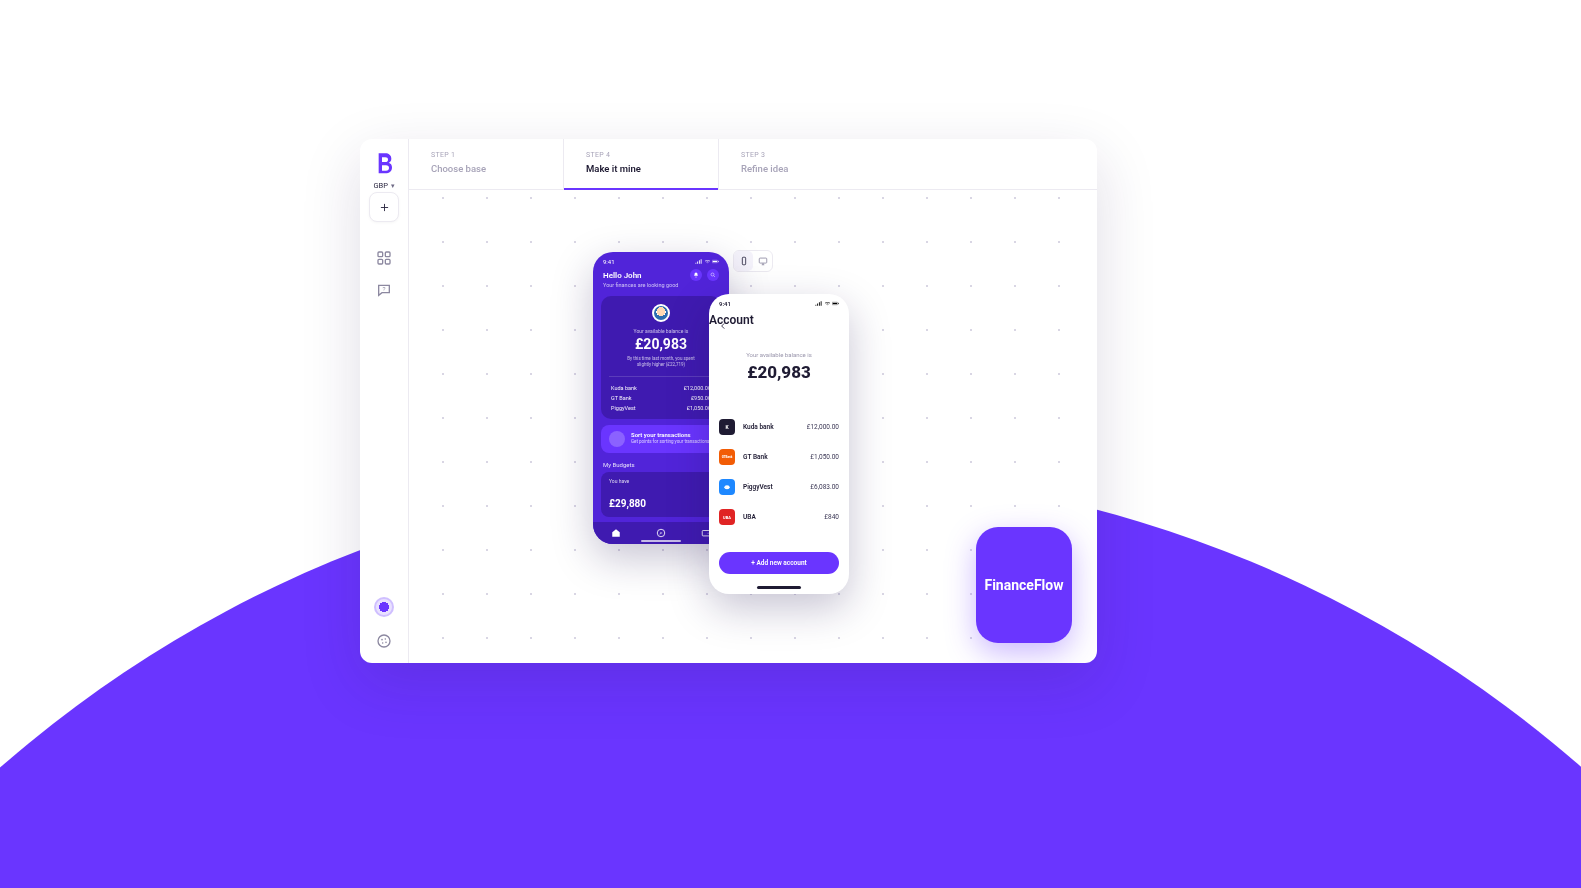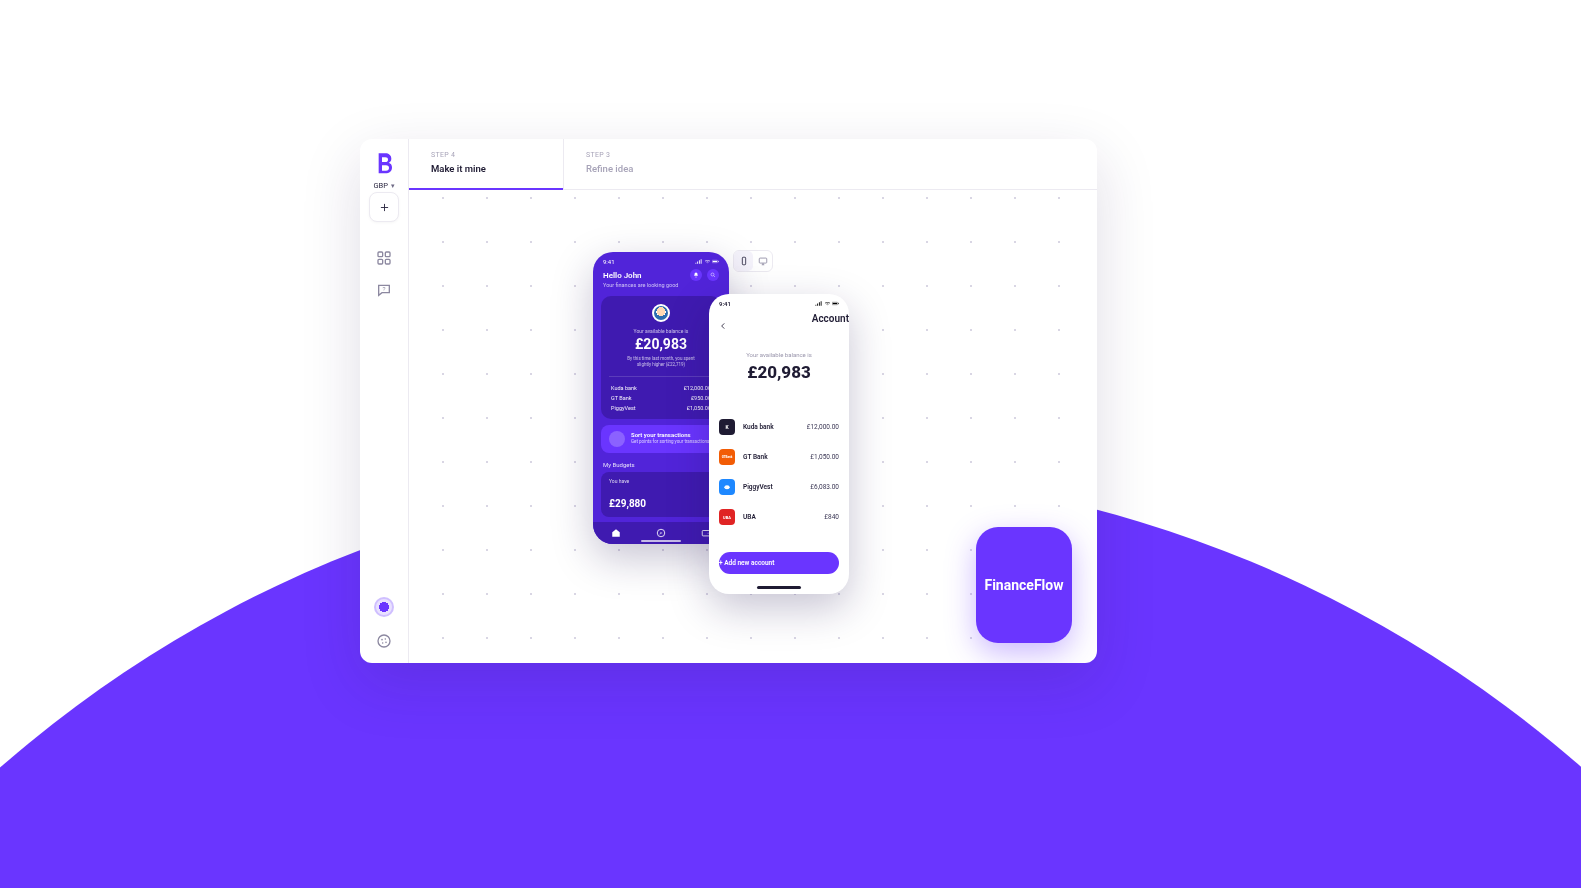--- a/index.html
+++ b/index.html
@@ -231,39 +231,39 @@
     width:140px; height:300px;
     background:#fff;
     color:#1f1b33;
   }
   .wp-status { display:flex;justify-content:space-between;padding:6px 10px 2px;font-size:6px;font-weight:600; }
   .wp-status svg { width:7px;height:5px;fill:#000; }
 
   .wp-title-row { position:relative;height:18px;margin-top:4px; }
   .wp-back { position:absolute;left:10px;top:2px;color:#1f1b33; }
   .wp-back svg { width:8px;height:8px;stroke:#1f1b33; }
-  .wp-title { text-align:right;font-size:10px;font-weight:600; }
+  .wp-title { text-align:left;font-size:12px;font-weight:600; }
 
   .wp-balance-area { margin-top:20px;text-align:center; }
   .wp-bal-label { font-size:6px;color:#9a96ac; }
   .wp-bal { font-size:17px;font-weight:800;margin-top:4px; }
 
   .wp-list { margin-top:30px;padding:0 10px; }
   .wp-row { display:flex;align-items:center;height:30px; }
   .wp-row .badge {
     width:16px;height:16px;border-radius:4px;margin-right:8px;display:flex;align-items:center;justify-content:center;
     color:#fff;font-size:5px;font-weight:700;
   }
   .wp-row .name { font-size:6.5px;font-weight:600;flex:1; }
   .wp-row .amt { font-size:6.5px;font-weight:400;color:#3a3654; }
 
   .wp-cta {
     position:absolute;left:10px;right:10px;bottom:20px;height:22px;
     background:#6a35ff;border-radius:12px;color:#fff;
-    display:flex;align-items:center;justify-content:flex-start;
+    display:flex;align-items:center;justify-content:center;
     font-size:6.5px;font-weight:600;cursor:pointer;
   }
   .wp-homebar { position:absolute;bottom:5px;left:50%;transform:translateX(-50%);width:44px;height:3px;background:#1f1b33;border-radius:3px; }
 
 </style>
 </head>
 <body>
 
 <div class="bg-curve"></div>
 
@@ -303,20 +303,24 @@
           <circle cx="12" cy="12" r="9" fill="none" stroke="currentColor" stroke-width="2"></circle>
           <circle cx="9" cy="10" r="1.2" fill="currentColor"></circle>
           <circle cx="14" cy="9" r="1.2" fill="currentColor"></circle>
           <circle cx="10" cy="15" r="1.2" fill="currentColor"></circle>
           <circle cx="15" cy="14" r="1.2" fill="currentColor"></circle>
         </svg>
     </div>
   </div>
 
   <div class="steps">
+    <div class="step">
+      <div class="step-label">STEP 1</div>
+      <div class="step-title">Choose base</div>
+    </div>
     <div class="step active">
       <div class="step-label">STEP 4</div>
       <div class="step-title">Make it mine</div>
     </div>
     <div class="step">
       <div class="step-label">STEP 3</div>
       <div class="step-title">Refine idea</div>
     </div>
   </div>
 

